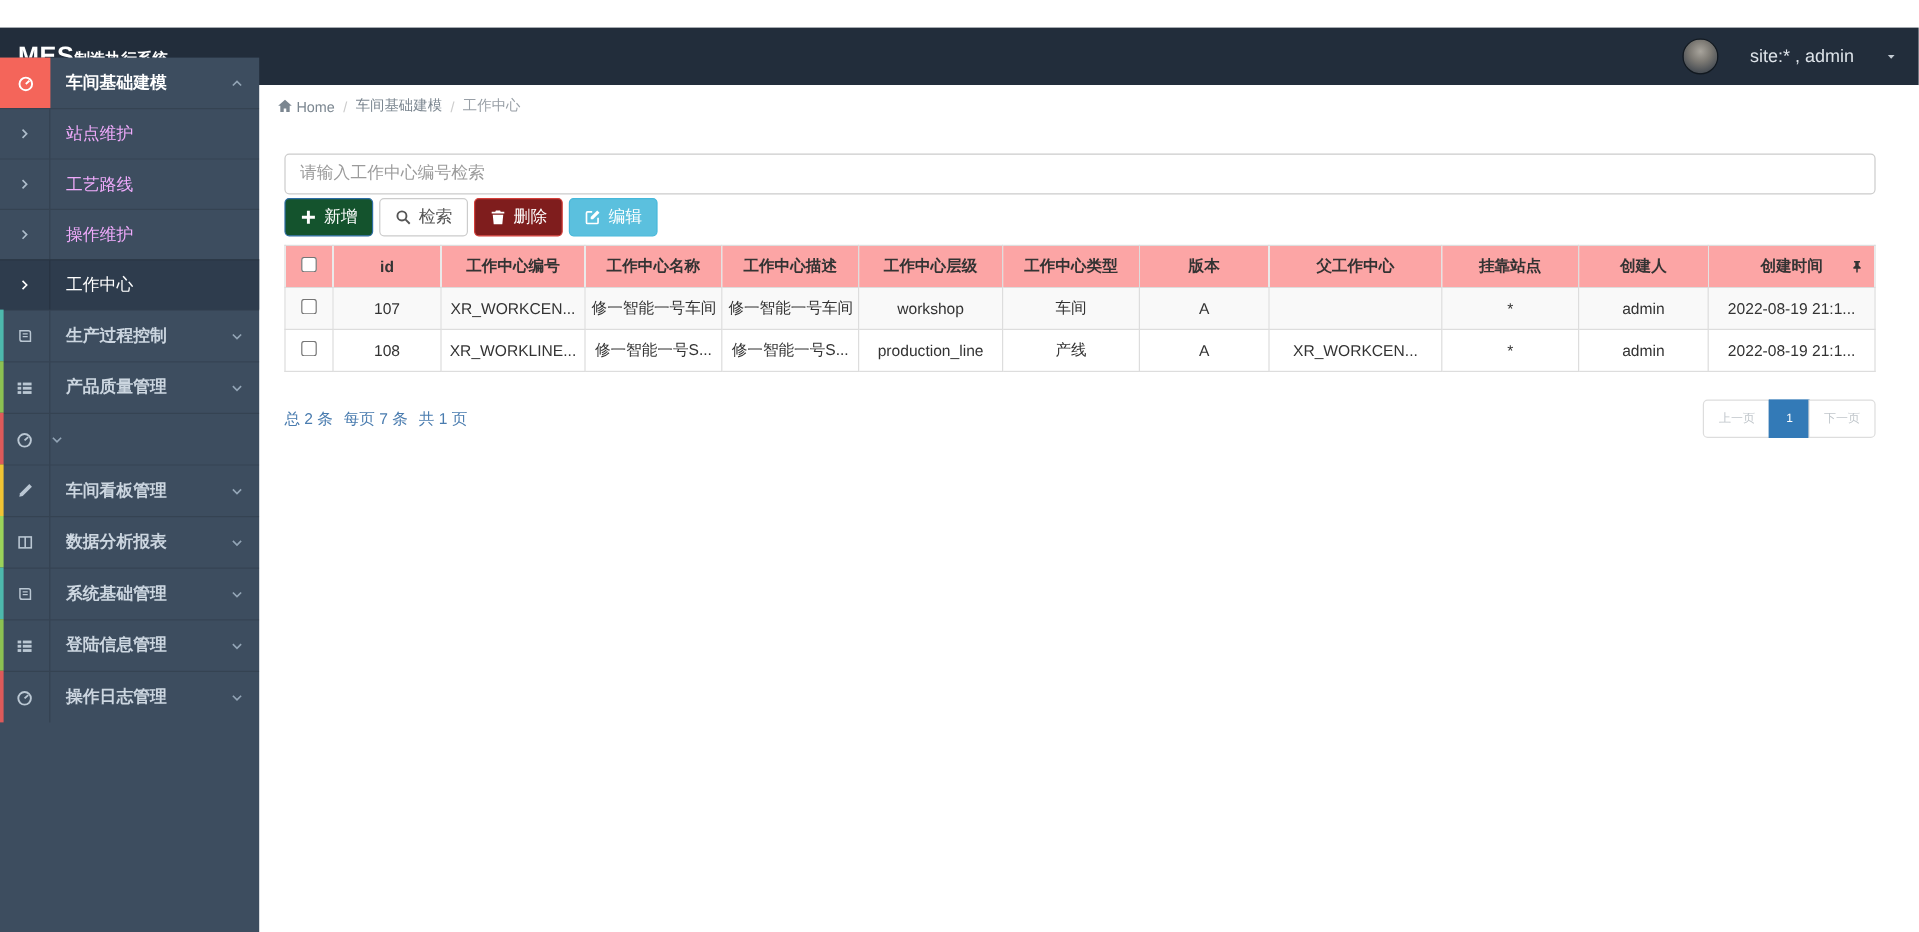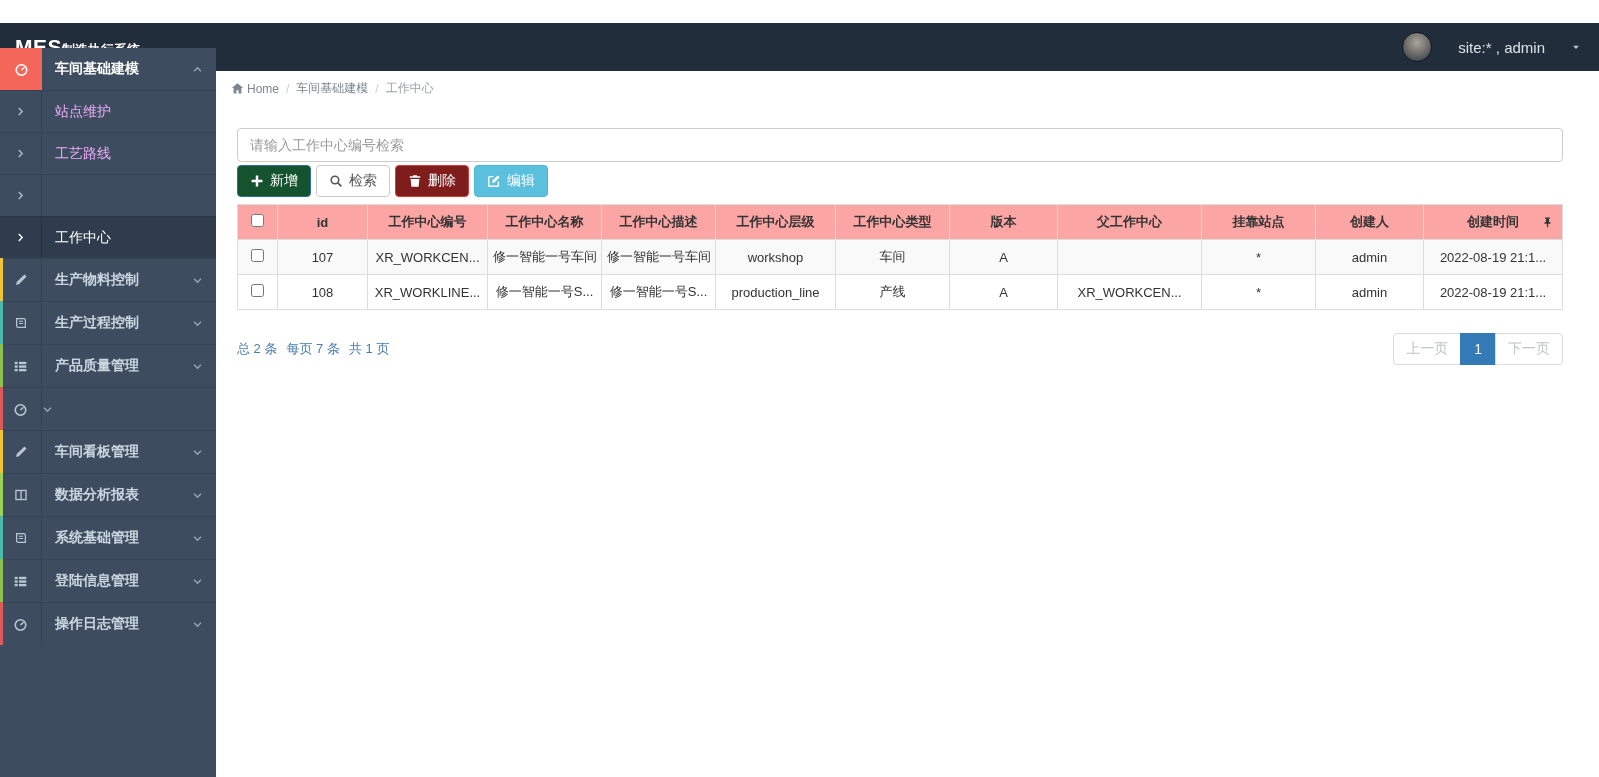--- a/index.html
+++ b/index.html
@@ -50,21 +50,21 @@
   .main{ margin-left:216px; height:729px; background:#fff; }
   .crumbs{ background:#fff; padding:9px 15px 8px 15px; font-size:12px;
     color:#869099; display:flex; align-items:center; gap:7px; }
   .crumb-link{ display:flex; align-items:center; gap:3px; color:#7b8690; cursor:pointer; }
   .crumb-sep{ color:#ccc; }
   .crumb-current{ color:#989fa6; }
 
   .content{ padding:23px 36px 0 21px; }
   .search-input{ width:100%; height:34px; border:1px solid #ccc; border-radius:4px;
     padding:6px 12px; font-size:14px; color:#555; outline:none;
-    font-family:Liberation Sans, sans-serif; }
+    font-family:Liberation Mono, monospace; }
   .search-input::placeholder{ color:#9b9b9b; }
 
   .btn-row{ margin-top:3px; display:flex; gap:5px; }
   .btn{ height:32px; padding:0 12px; border-radius:4px; font-size:14px;
     display:inline-flex; align-items:center; gap:6px; border:1px solid transparent;
     cursor:pointer; background:#fff; font-family:inherit; }
   .btn .ic svg{ width:14px; height:14px; }
   .btn-primary{ background:#14532d; border-color:#2e6da4; color:#fff; }
   .btn-default{ background:#fff; border-color:#ccc; color:#555; }
   .btn-danger{ background:#7f1d1d; border-color:#d43f3a; color:#fff; }
@@ -89,21 +89,21 @@
   #grid th:nth-child(9){ width:144px; }
   #grid th:nth-child(10){ width:114px; }
   #grid th:nth-child(11){ width:108px; }
   .pin{ position:absolute; right:9px; top:50%; transform:translateY(-50%); color:#333; }
 
   .table-footer{ display:flex; justify-content:space-between; align-items:center;
     margin-top:23px; }
   .summary{ color:#4a7caf; font-size:13px; display:flex; gap:9px; }
   .pagination{ display:flex; }
   .page-btn{ height:32px; padding:0 12px; background:#fff; border:1px solid #ddd;
-    color:#c0c6cb; font-size:14px; display:flex; align-items:center; cursor:pointer;
+    color:#c0c6cb; font-size:10px; display:flex; align-items:center; cursor:pointer;
     margin-left:-1px; font-family:inherit; }
   .page-btn.first{ border-radius:4px 0 0 4px; margin-left:0; }
   .page-btn.last{ border-radius:0 4px 4px 0; }
   .page-btn.active{ background:#337ab7; border-color:#337ab7; color:#fff; padding:0 13px; }
 </style>
 </head>
 <body>
 
 <header class="topbar">
   <div class="logo">
@@ -159,51 +159,34 @@
     <span class="side-label">工艺路线</span>
   </div>
       <div class="side-row subitem">
     <span class="icon-cell chev-slot">
           <span class="ic">
             <svg width="11" height="11" viewBox="0 0 16 16">
               <path d="M5.5 3L10.5 8 5.5 13" fill="none" stroke="currentColor" stroke-width="2"></path>
             </svg>
           </span>
         </span>
+    <span class="side-label">操作维护</span>
   </div>
       <div class="side-row subitem active">
     <span class="icon-cell chev-slot">
           <span class="ic">
             <svg width="11" height="11" viewBox="0 0 16 16">
               <path d="M5.5 3L10.5 8 5.5 13" fill="none" stroke="currentColor" stroke-width="2"></path>
             </svg>
           </span>
         </span>
     <span class="side-label">工作中心</span>
   </div>
     </div>
   <div id="menu">
-      <div class="side-row parent">
-    <span class="strip" style="background: rgb(240, 196, 52);"></span>
-    <span class="icon-cell icon-slot">
-          <span class="ic">
-            <svg width="14" height="14" viewBox="0 0 16 16">
-              <path fill="currentColor" d="M11.9 1.6l2.5 2.5L5.6 12.9 2.4 13.6 3.1 10.4z"></path>
-            </svg>
-          </span>
-        </span>
-    <span class="side-label">生产物料控制</span>
-    <span class="chev chev-slot">
-          <span class="ic">
-            <svg width="11" height="11" viewBox="0 0 16 16">
-              <path d="M3 5.5L8 10.5 13 5.5" fill="none" stroke="currentColor" stroke-width="2"></path>
-            </svg>
-          </span>
-        </span>
-  </div>
       <div class="side-row parent">
     <span class="strip" style="background: rgb(77, 184, 172);"></span>
     <span class="icon-cell icon-slot">
           <span class="ic">
             <svg width="14" height="14" viewBox="0 0 16 16">
               <path fill="none" stroke="currentColor" stroke-width="1.4" d="M3 3h8a2 2 0 0 1 2 2v8H5a2 2 0 0 1-2-2z"></path>
               <path d="M5.6 6h4.8M5.6 8.6h4.8" fill="none" stroke="currentColor" stroke-width="1.2"></path>
             </svg>
           </span>
         </span>

